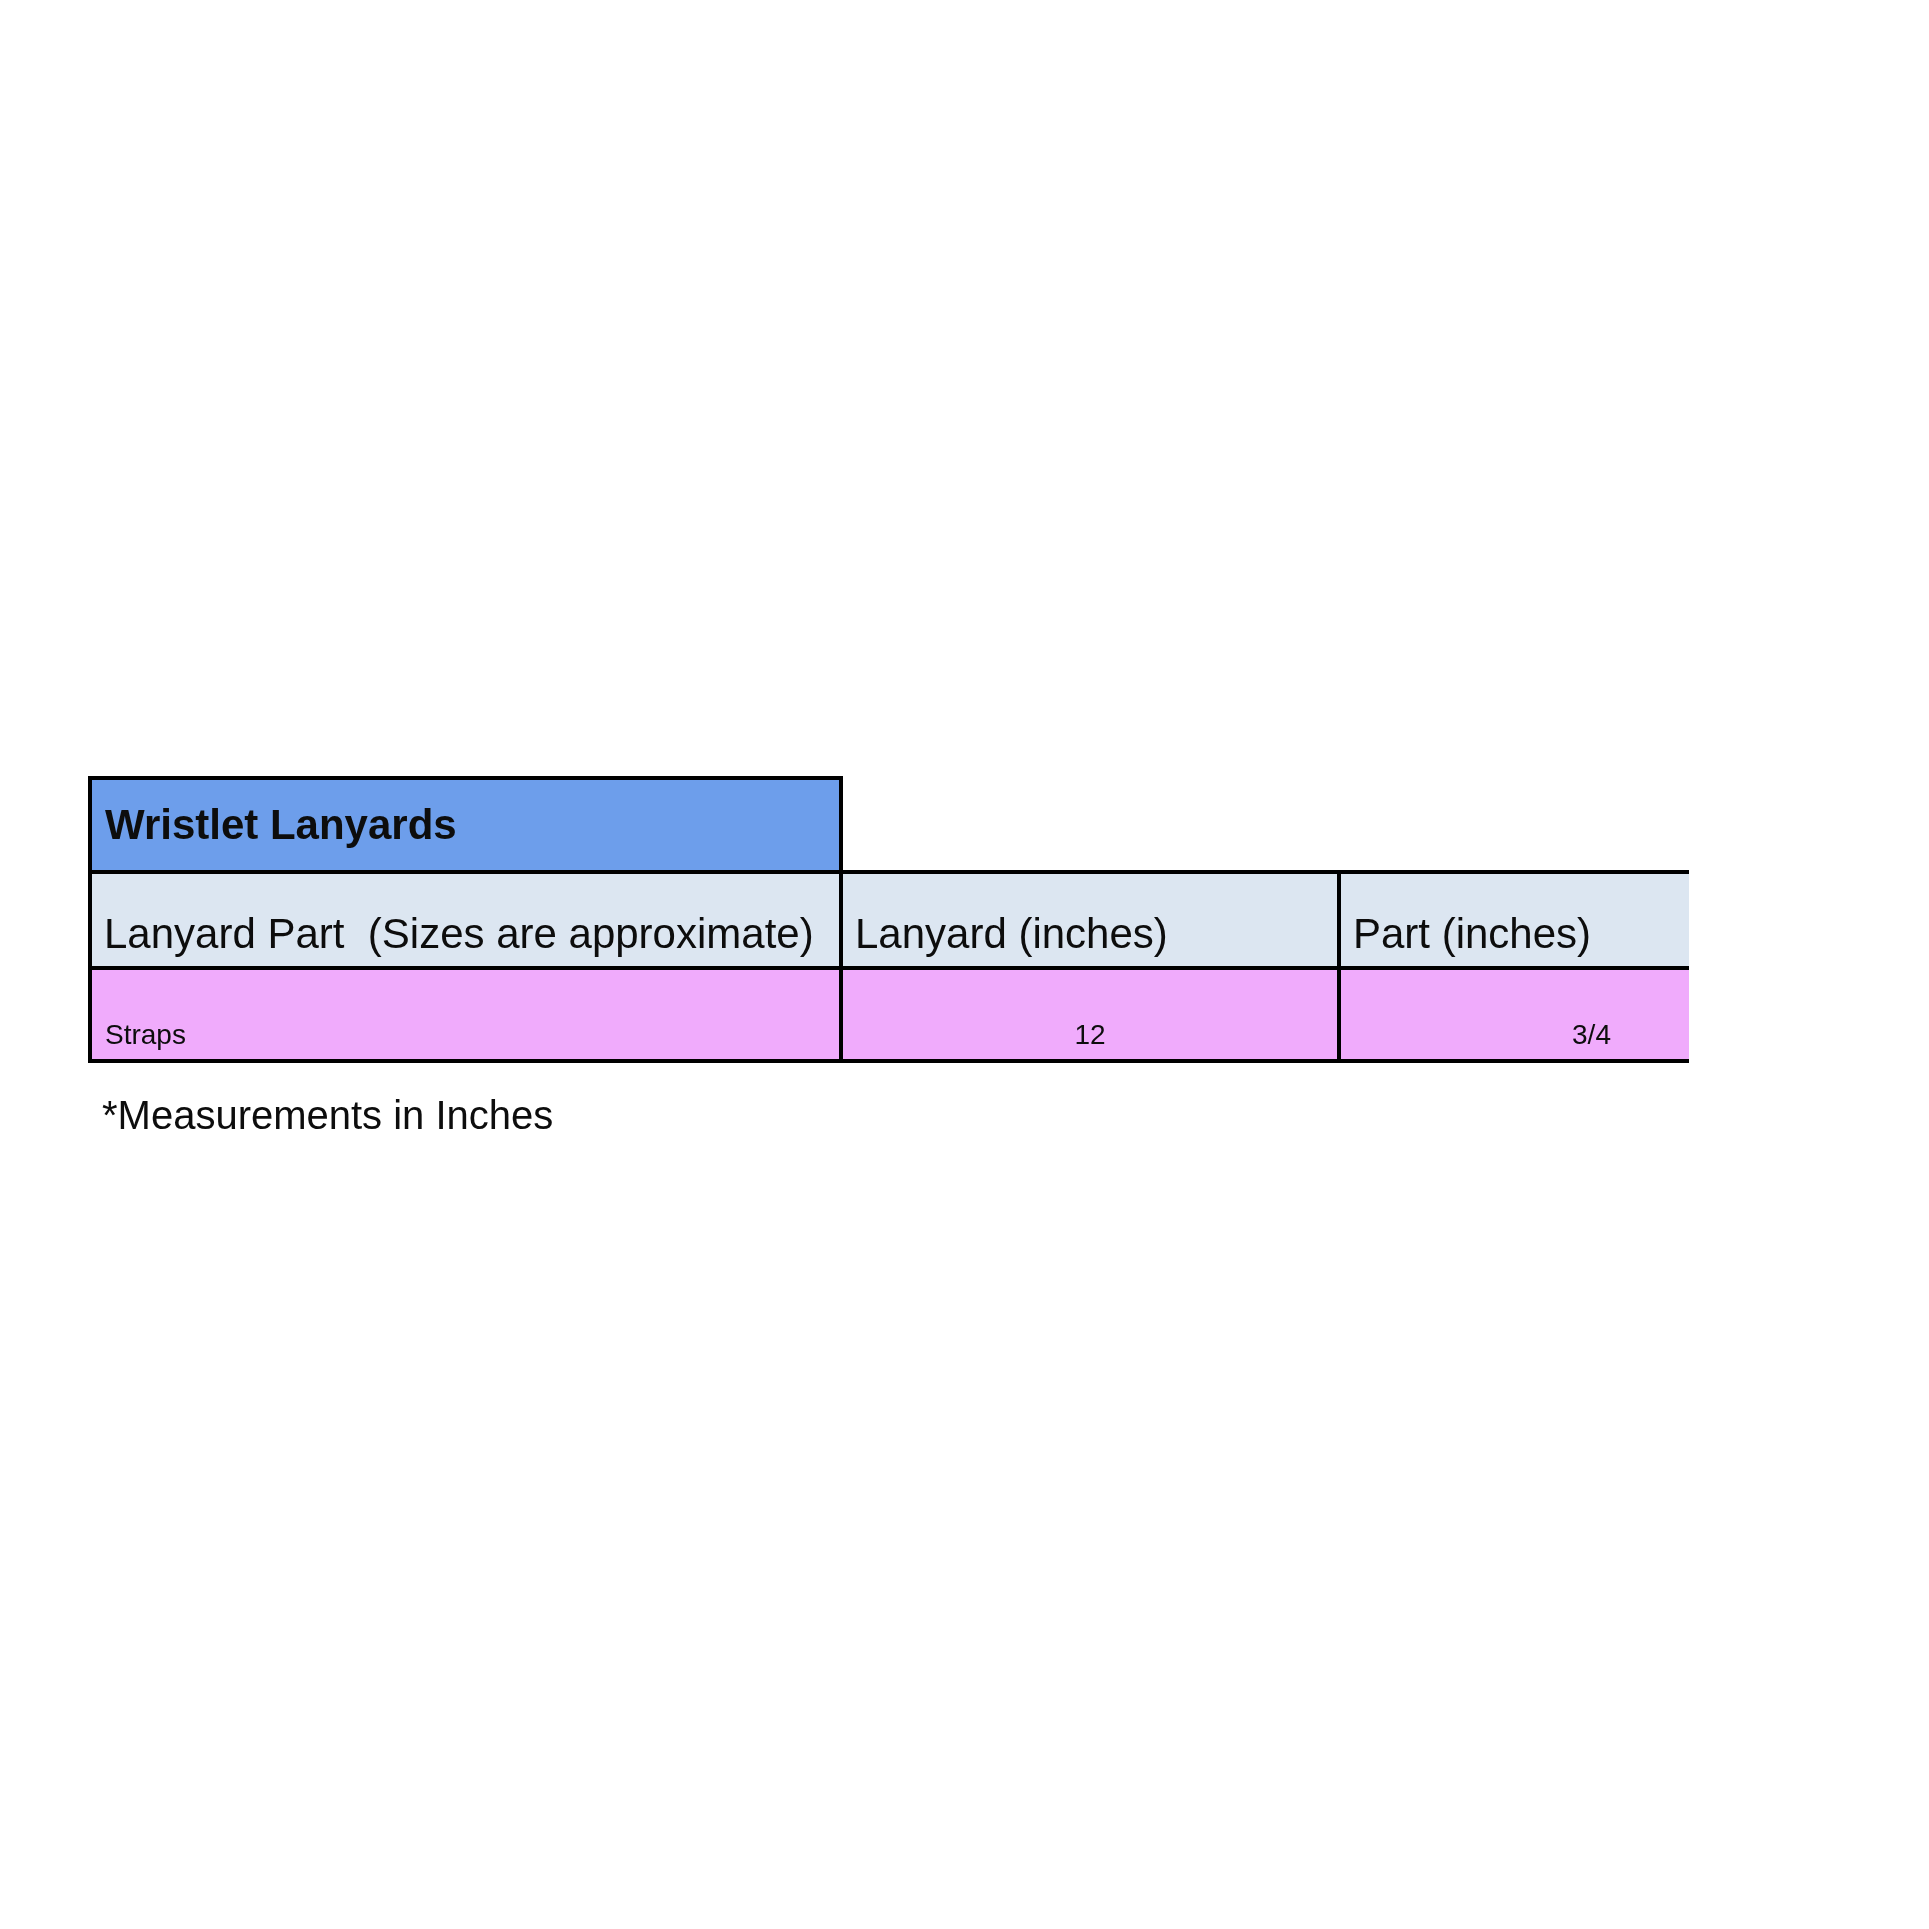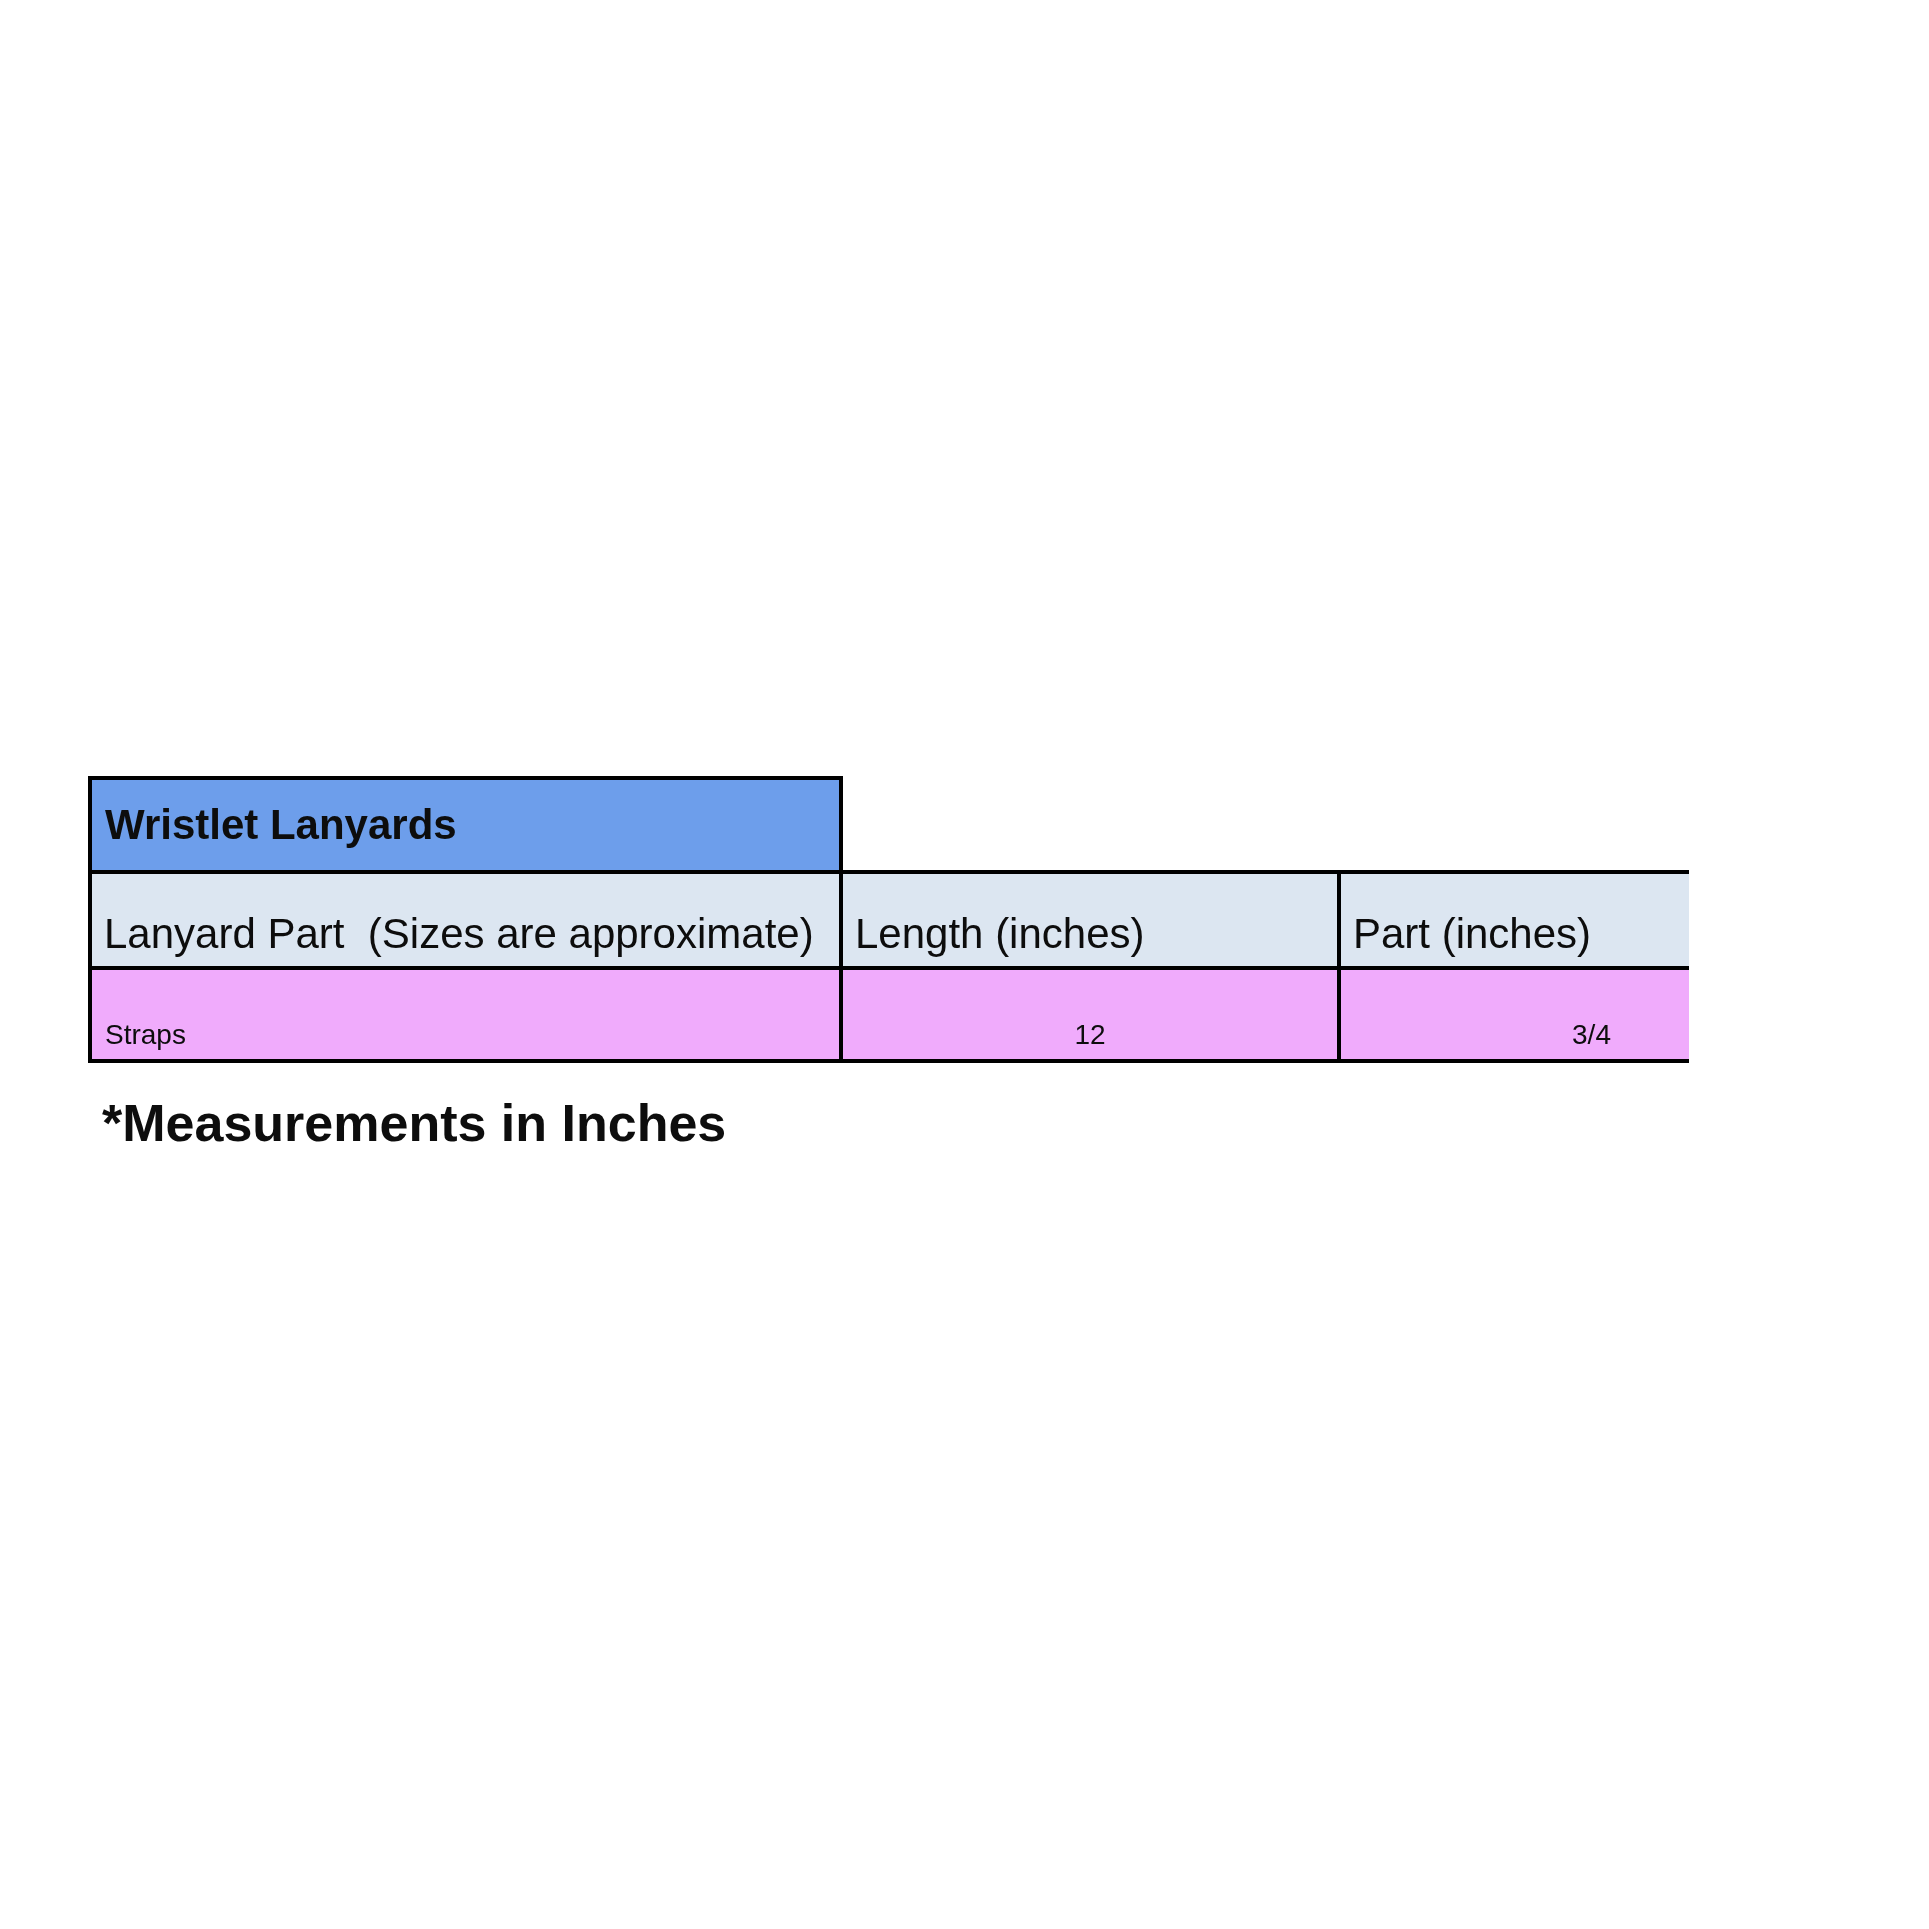--- a/index.html
+++ b/index.html
@@ -67,22 +67,22 @@
     font-size: 28px;
   }
   .spec-table td.cell-center {
     text-align: center;
     padding-left: 4px;
   }
   .footnote {
     position: absolute;
     left: 102px;
     top: 1093px;
-    font-size: 52px;
-    font-weight: bold;
+    font-size: 40px;
+    font-weight: normal;
     color: #0d0d0d;
   }
 </style>
 </head>
 <body>
 
 <div class="canvas">
 
   <div class="title-cell">
     <span>Wristlet Lanyards</span>
@@ -90,21 +90,21 @@
 
   <table class="spec-table">
     <colgroup>
       <col style="width:751px">
       <col style="width:498px">
       <col style="width:505px">
     </colgroup>
     <tbody>
       <tr>
         <th>Lanyard Part  (Sizes are approximate)</th>
-        <th>Length (inches)</th>
+        <th>Lanyard (inches)</th>
         <th>Part (inches)</th>
       </tr>
       <tr>
         <td class="cell-left">Straps</td>
         <td class="cell-center">12</td>
         <td class="cell-center">3/4</td>
       </tr>
     </tbody>
   </table>
 

